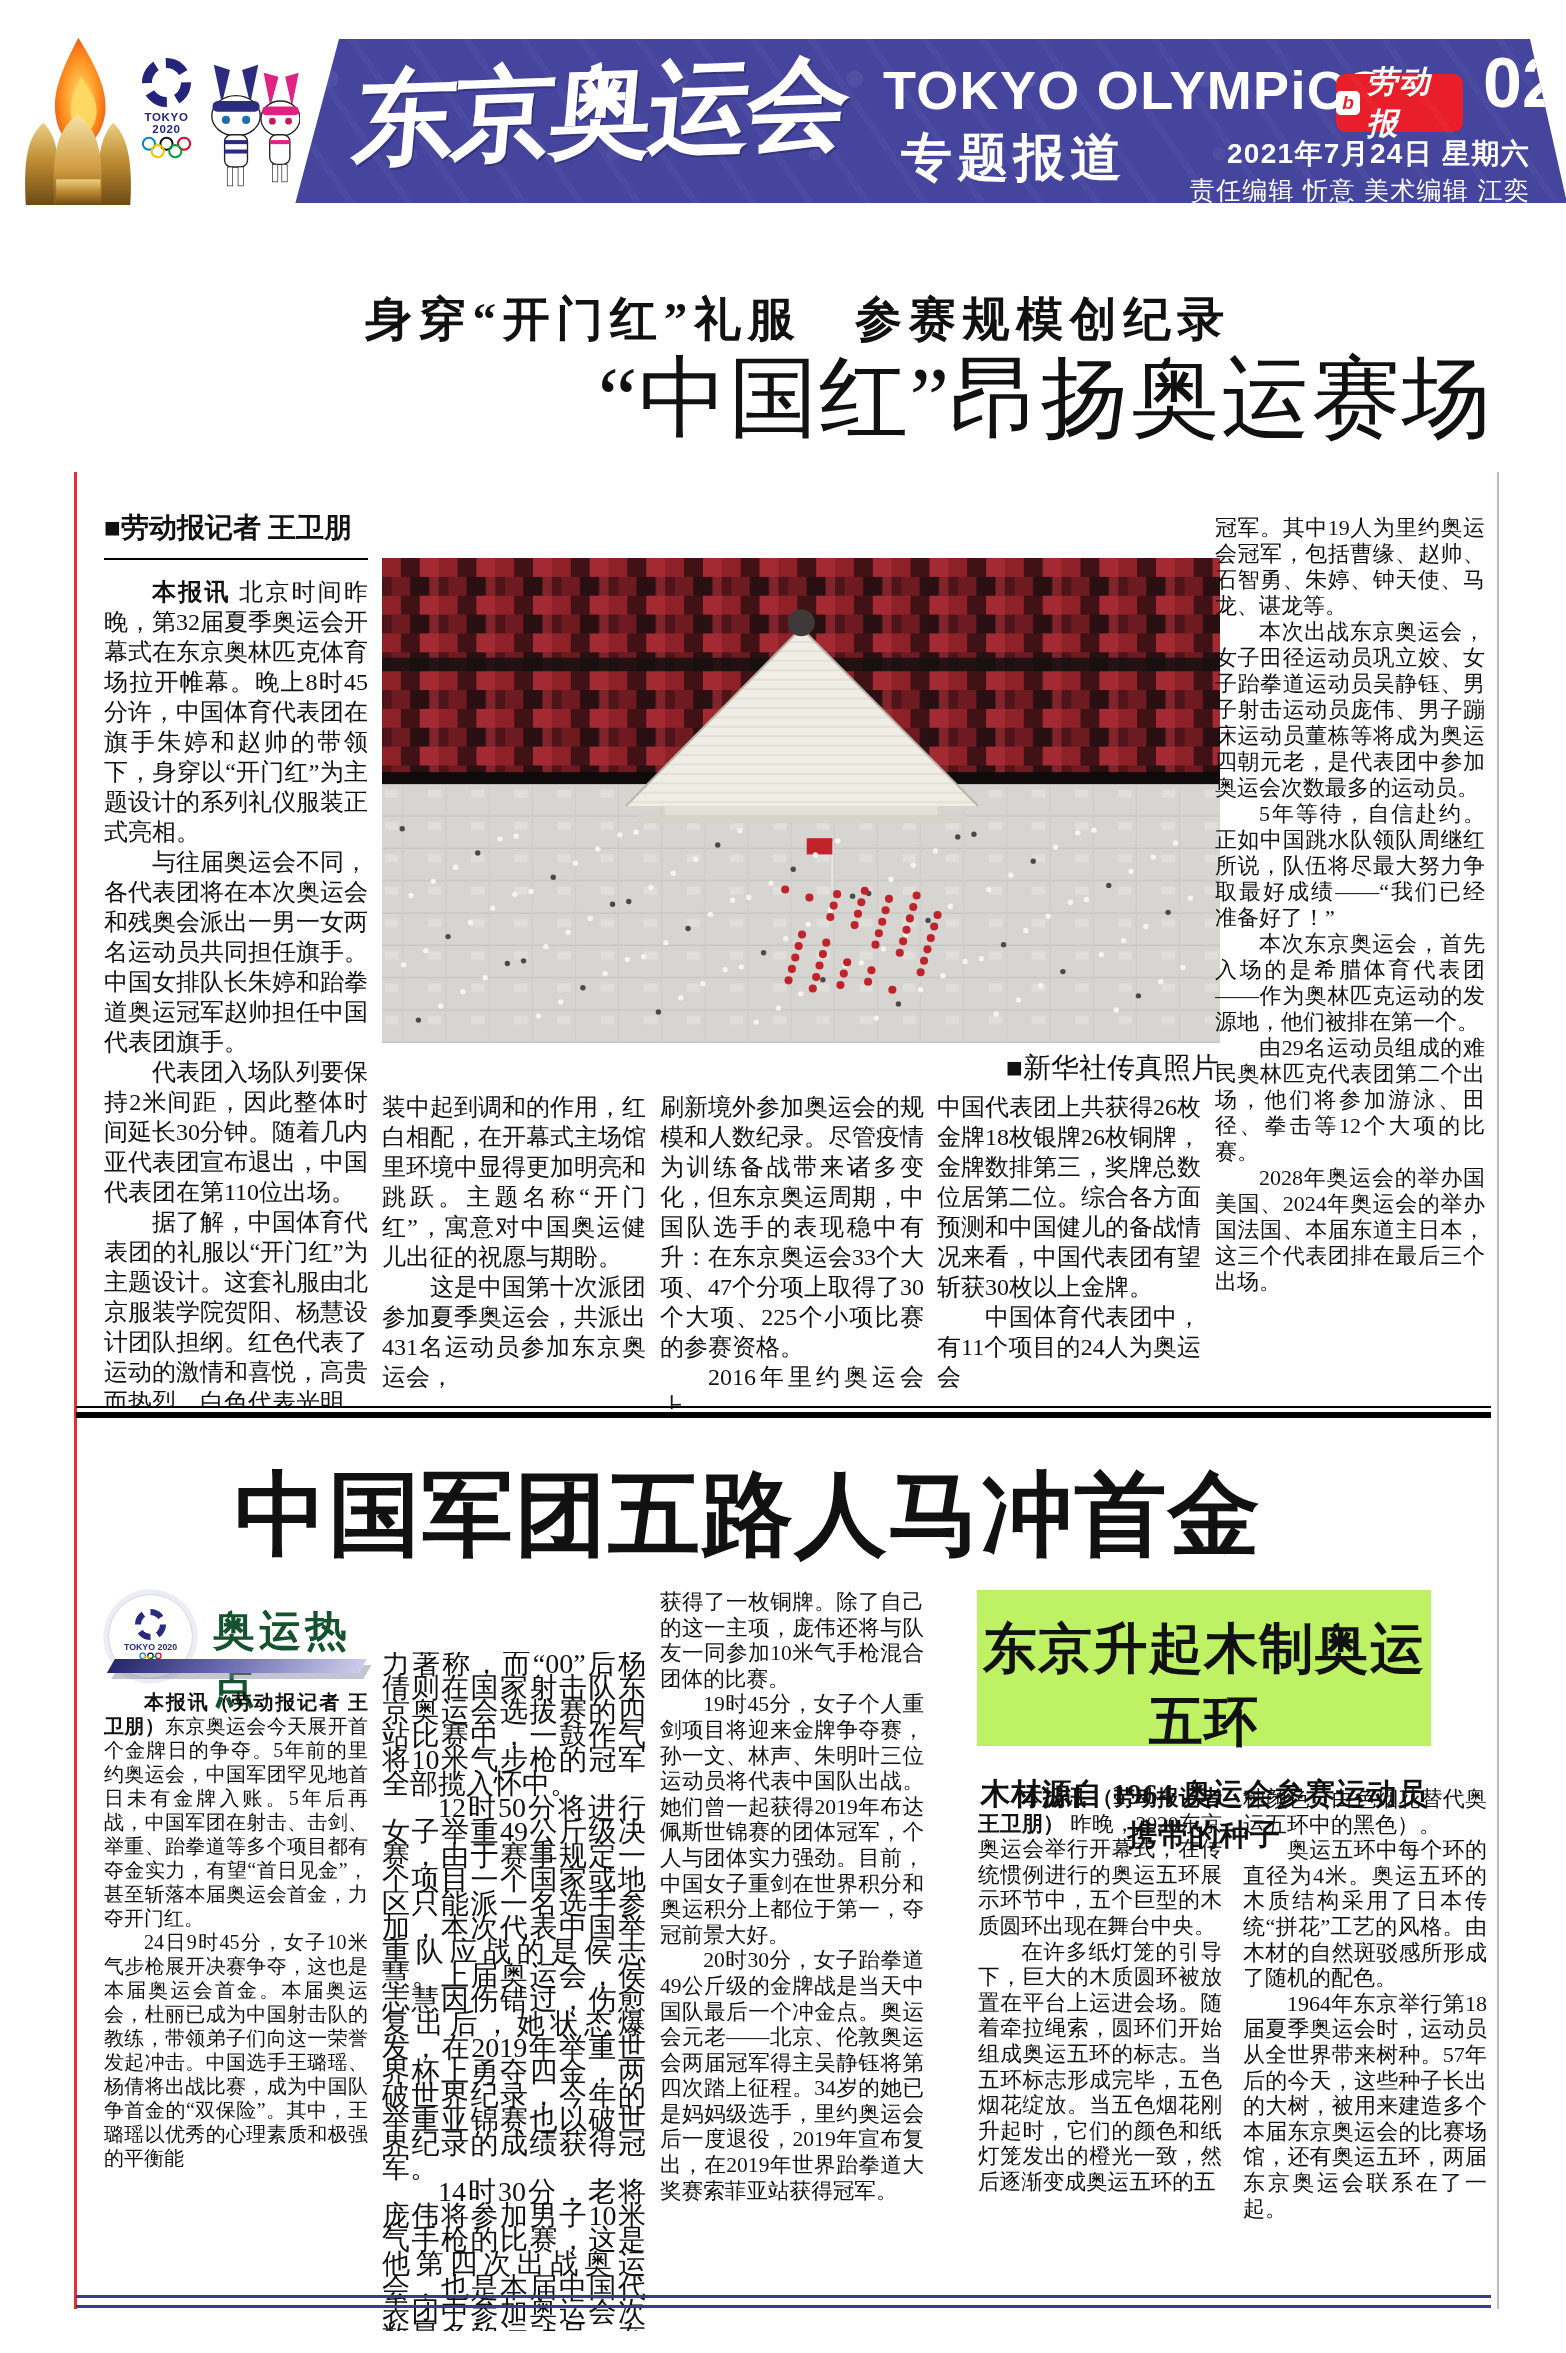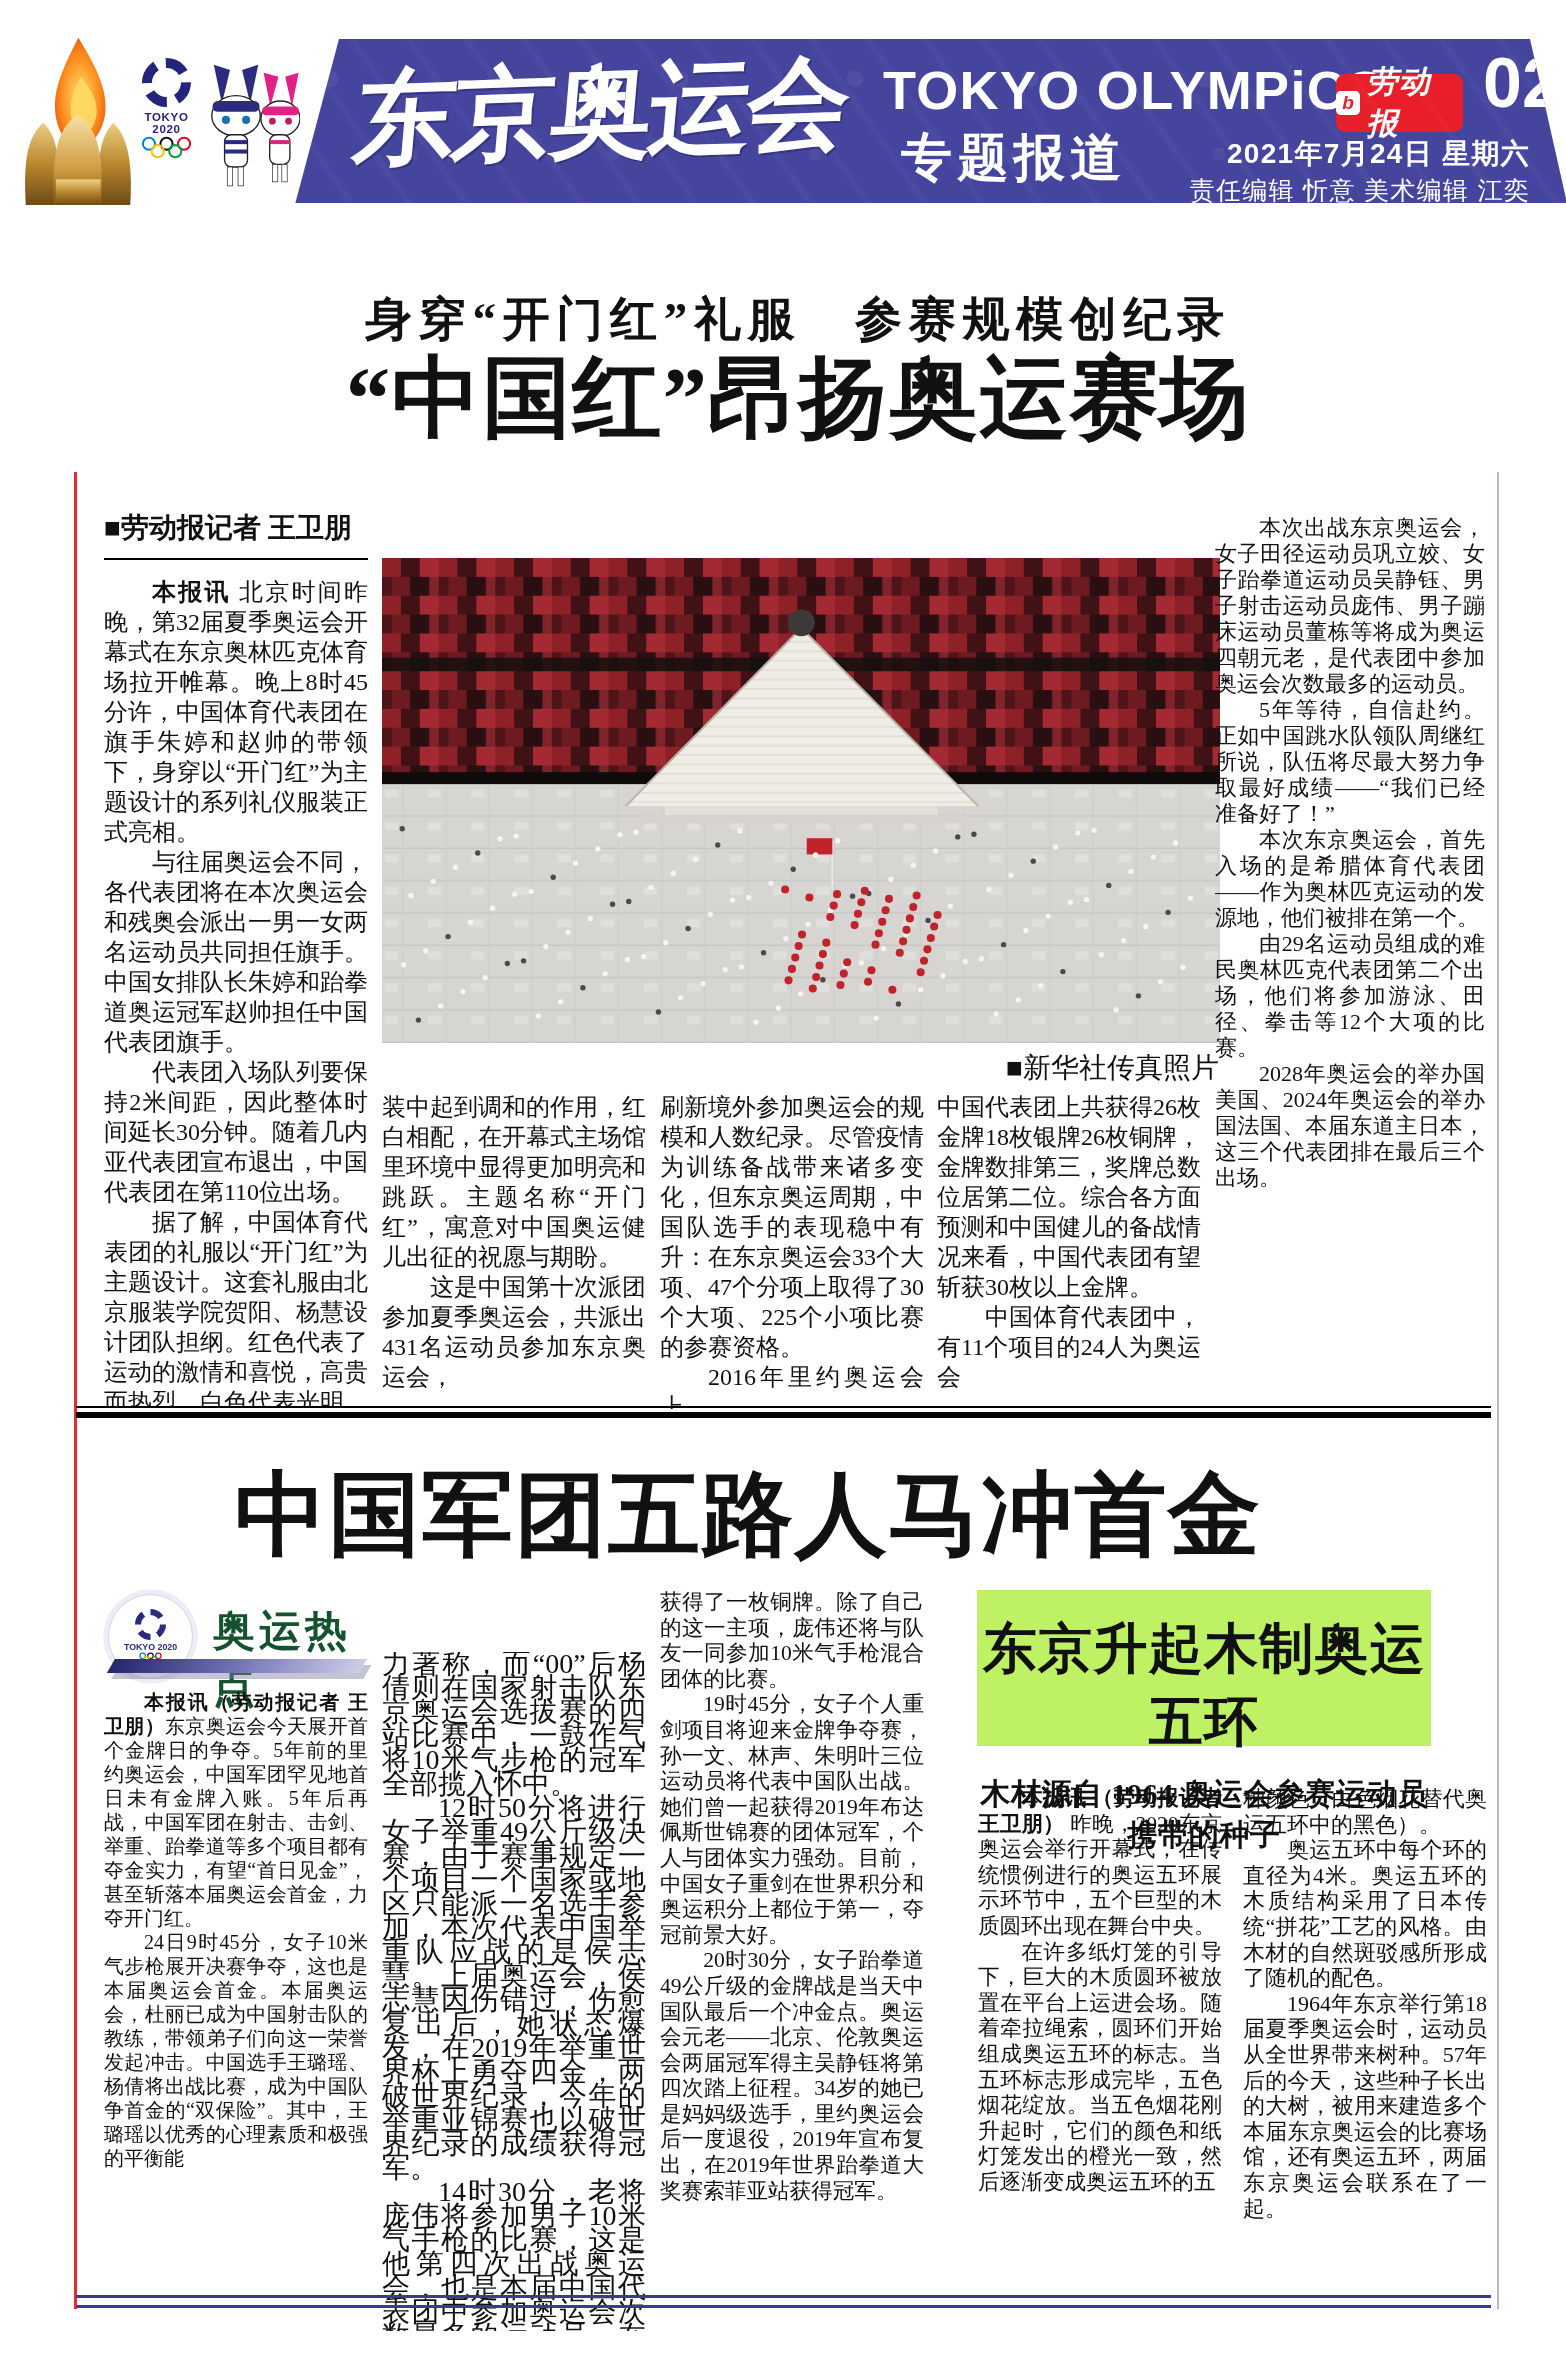--- a/index.html
+++ b/index.html
@@ -35,22 +35,22 @@
   .brand-b{width:24px;height:24px;background:#fff;border-radius:4.7px;color:#e81f2a;font-weight:900;
            font-size:19px;display:flex;align-items:center;justify-content:center;font-style:italic}
   .brand-name{color:#fff;font-size:31px;font-weight:900;font-style:italic;letter-spacing:1.3px}
   .pagenum{position:absolute;left:1193px;top:4px;font-size:70px;font-weight:900}
   .dateline{position:absolute;right:37px;top:96px;font-size:28px;font-weight:700;letter-spacing:1.3px}
   .editors{position:absolute;right:37px;top:135px;font-size:25px;font-weight:500;letter-spacing:1.3px}
 
   
   .kicker{position:absolute;left:104px;top:288px;width:1388px;text-align:center;
           font-size:47px;font-weight:600;letter-spacing:6.7px}
-  .title1{position:absolute;left:104px;top:350px;width:1388px;text-align:center;
-          font-size:89px;font-weight:700;letter-spacing:1.3px;line-height:1.1}
+  .title1{position:absolute;left:104px;top:350px;width:1388px;text-align:right;
+          font-size:89px;font-weight:400;letter-spacing:1.3px;line-height:1.1}
   .a1-byline{position:absolute;left:104px;top:509px;width:264px;font-size:28px;font-weight:700;
              border-bottom:2px solid #000;padding-bottom:10.8px}
   .photo{position:absolute;left:382px;top:558px;width:838px;height:485px;background:#d8d7d3;overflow:hidden}
   .caption{position:absolute;left:606px;top:1049px;width:613px;text-align:right;font-size:28px;font-weight:400}
 
   .bodycol{position:absolute;font-size:24px;line-height:30px;overflow:hidden;text-align:justify}
   .bodycol p{text-indent:2em;margin:0}
   .bodycol p.noind{text-indent:0}
   .bodycol b{font-weight:700}
   .a1c1{left:104px;top:577px;width:264px;height:829px}
@@ -385,20 +385,21 @@
     </div>
   <div class="bodycol a1c3">
       <p class="noind">刷新境外参加奥运会的规模和人数纪录。尽管疫情为训练备战带来诸多变化，但东京奥运周期，中国队选手的表现稳中有升：在东京奥运会33个大项、47个分项上取得了30个大项、225个小项比赛的参赛资格。</p>
       <p>2016年里约奥运会上，</p>
     </div>
   <div class="bodycol a1c4">
       <p class="noind">中国代表团上共获得26枚金牌18枚银牌26枚铜牌，金牌数排第三，奖牌总数位居第二位。综合各方面预测和中国健儿的备战情况来看，中国代表团有望斩获30枚以上金牌。</p>
       <p>中国体育代表团中，有11个项目的24人为奥运会</p>
     </div>
   <div class="bodycol a1c5">
+      <p class="noind">冠军。其中19人为里约奥运会冠军，包括曹缘、赵帅、石智勇、朱婷、钟天使、马龙、谌龙等。</p>
       <p>本次出战东京奥运会，女子田径运动员巩立姣、女子跆拳道运动员吴静钰、男子射击运动员庞伟、男子蹦床运动员董栋等将成为奥运四朝元老，是代表团中参加奥运会次数最多的运动员。</p>
       <p>5年等待，自信赴约。正如中国跳水队领队周继红所说，队伍将尽最大努力争取最好成绩——“我们已经准备好了！”</p>
       <p>本次东京奥运会，首先入场的是希腊体育代表团——作为奥林匹克运动的发源地，他们被排在第一个。</p>
       <p>由29名运动员组成的难民奥林匹克代表团第二个出场，他们将参加游泳、田径、拳击等12个大项的比赛。</p>
       <p>2028年奥运会的举办国美国、2024年奥运会的举办国法国、本届东道主日本，这三个代表团排在最后三个出场。</p>
     </div>
 
   <div class="divider"></div>
 
   <div class="title2">中国军团五路人马冲首金</div>

